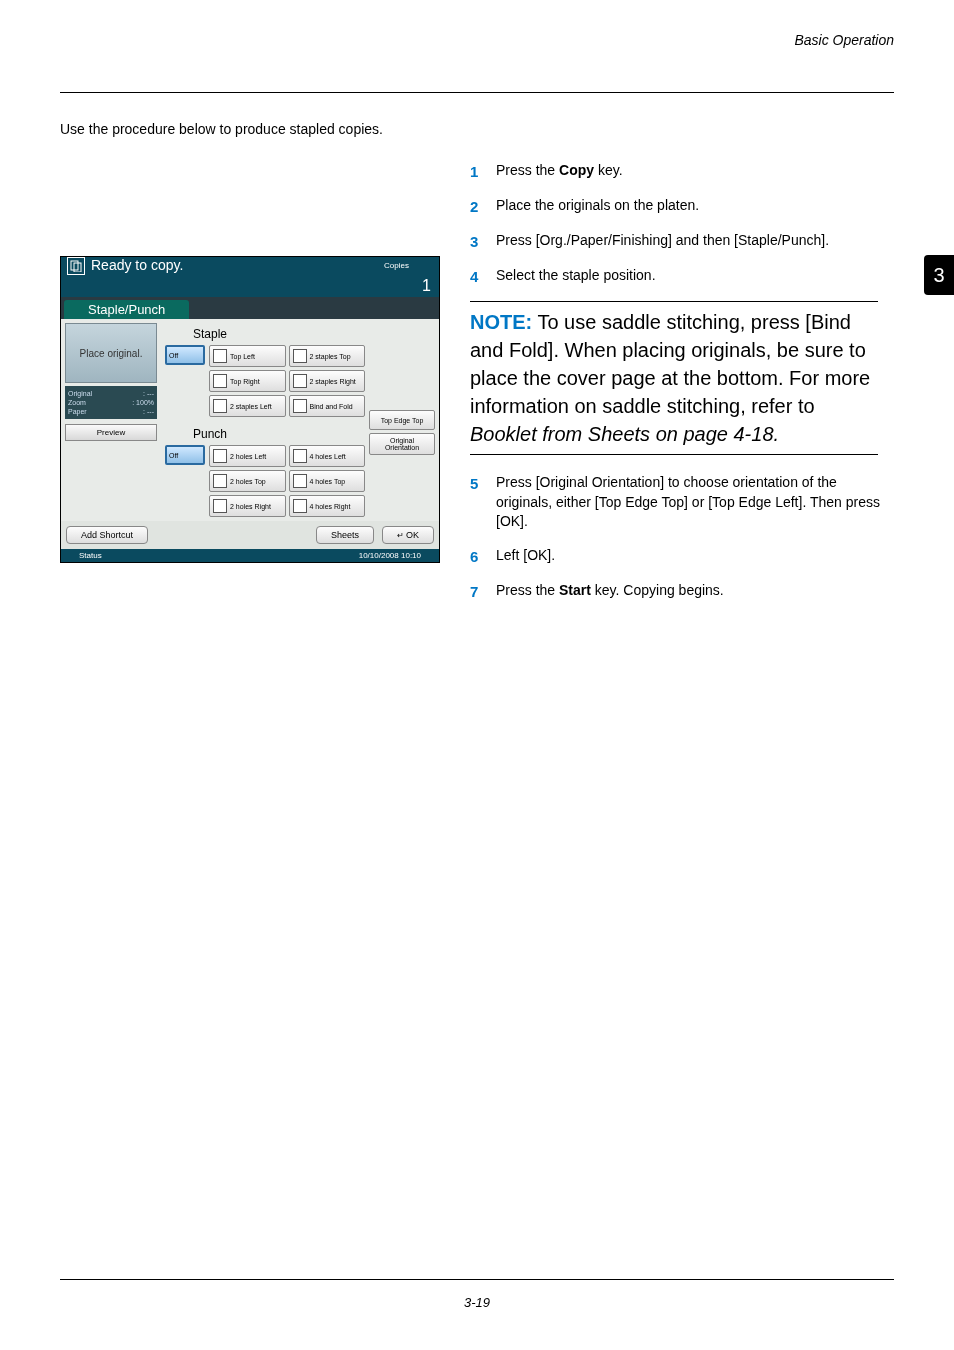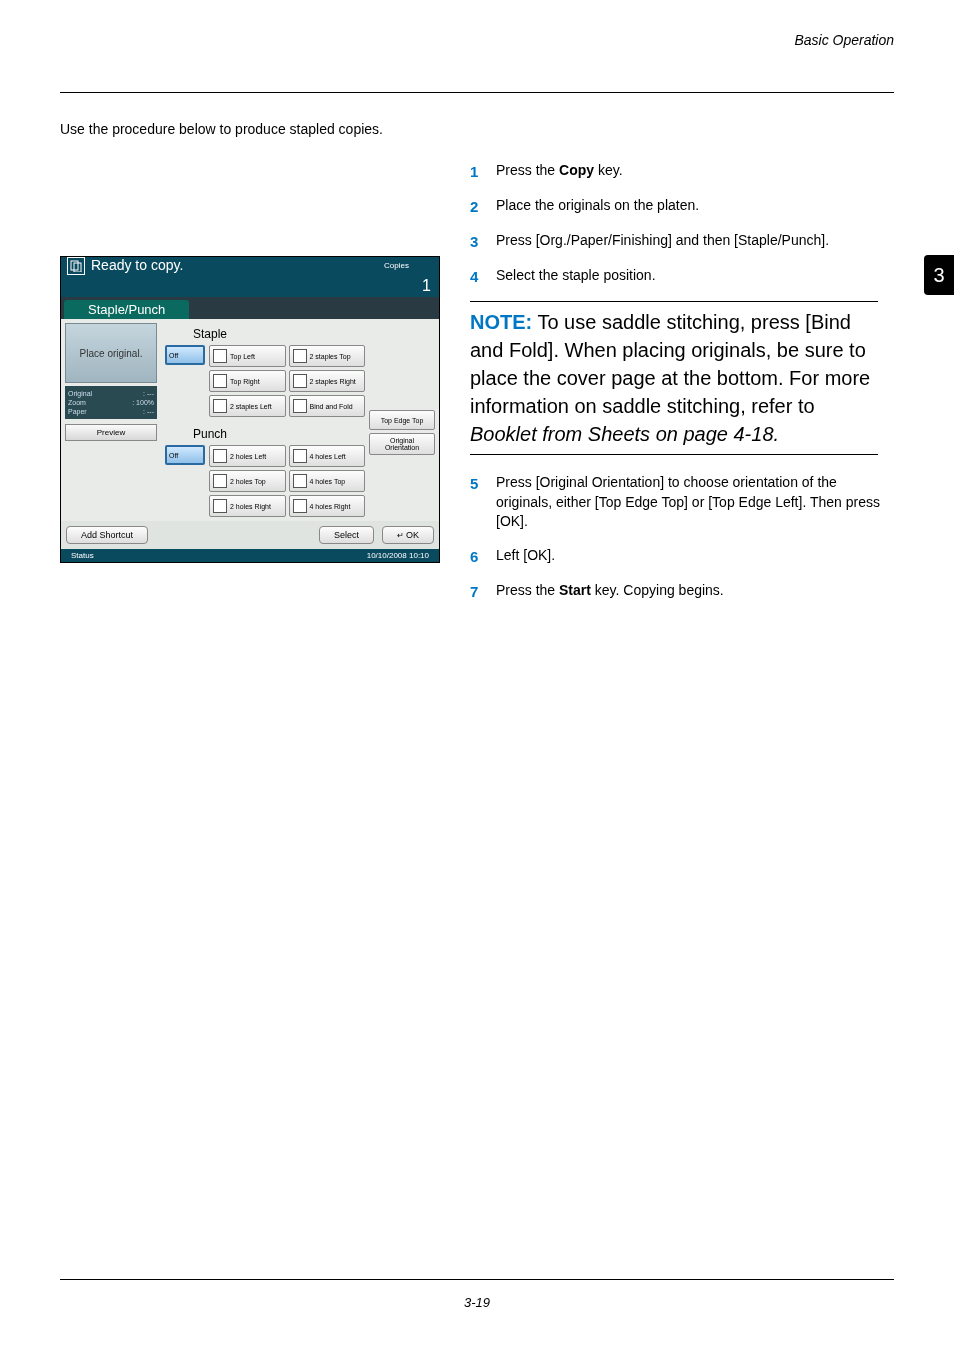--- a/index.html
+++ b/index.html
@@ -45,21 +45,21 @@
   .opt-grid { flex:1; display:grid; grid-template-columns: repeat(2, 1fr); gap:3px; }
   .pbtn { background: linear-gradient(#fdfdfd,#dedede); border:1px solid #888; border-radius:2px; padding:3px 3px; font-size:7px; display:flex; align-items:center; gap:3px; min-height:20px; }
   .pbtn.sel { background: linear-gradient(#d0e8ff,#90c0e8); border:2px solid #2a6aa0; padding:2px 2px; }
   .pbtn .pic { width:14px; height:14px; border:1px solid #555; background:#fff; flex-shrink:0; position:relative; }
   .side-col { width: 70px; padding: 4px 4px 0 0; display:flex; flex-direction:column; gap:3px; }
   .side-col .pbtn { justify-content:center; text-align:center; }
   .panel-bottom { display:flex; padding:5px; gap:8px; background:#e0e4e0; align-items:center; }
   .panel-bottom .spacer { flex:1; }
   .bbtn { background: linear-gradient(#fdfdfd,#dedede); border:1px solid #888; border-radius:4px; padding:3px 14px; font-size:9px; }
   .bbtn.ok::before { content:"↵ "; font-size:8px; }
-  .panel-status { background:#0a4a5f; color:#fff; font-size:8px; padding:2px 10px; display:flex; justify-content:space-between; }
+  .panel-status { background:#0a4a5f; color:#fff; font-size:8px; padding:2px 18px; display:flex; justify-content:space-between; }
 
   .footer { position: absolute; bottom: 40px; left: 0; right: 0; text-align: center; font-style: italic; font-size: 13px; }
   .hr-bottom { position: absolute; bottom: 70px; left: 60px; right: 60px; border:none; border-top:1px solid #000; }
 </style>
 </head>
 <body>
 
 <div class="page">
   <div class="header-right">Basic Operation</div>
   <hr class="hr-top">
@@ -190,21 +190,21 @@
                   <span>Top Edge Top</span>
                 </div>
               <div class="pbtn" style="justify-content:center; text-align:center;">
                   <span>Original Orientation</span>
                 </div>
             </div>
           </div>
           <div class="panel-bottom">
             <div class="bbtn">Add Shortcut</div>
             <div class="spacer"></div>
-            <div class="bbtn">Select</div>
+            <div class="bbtn">Sheets</div>
             <div class="bbtn ok">OK</div>
           </div>
         </div>
         <div class="panel-status">
           <span>Status</span>
           <span>10/10/2008   10:10</span>
         </div>
       </div>
     </div>
 

